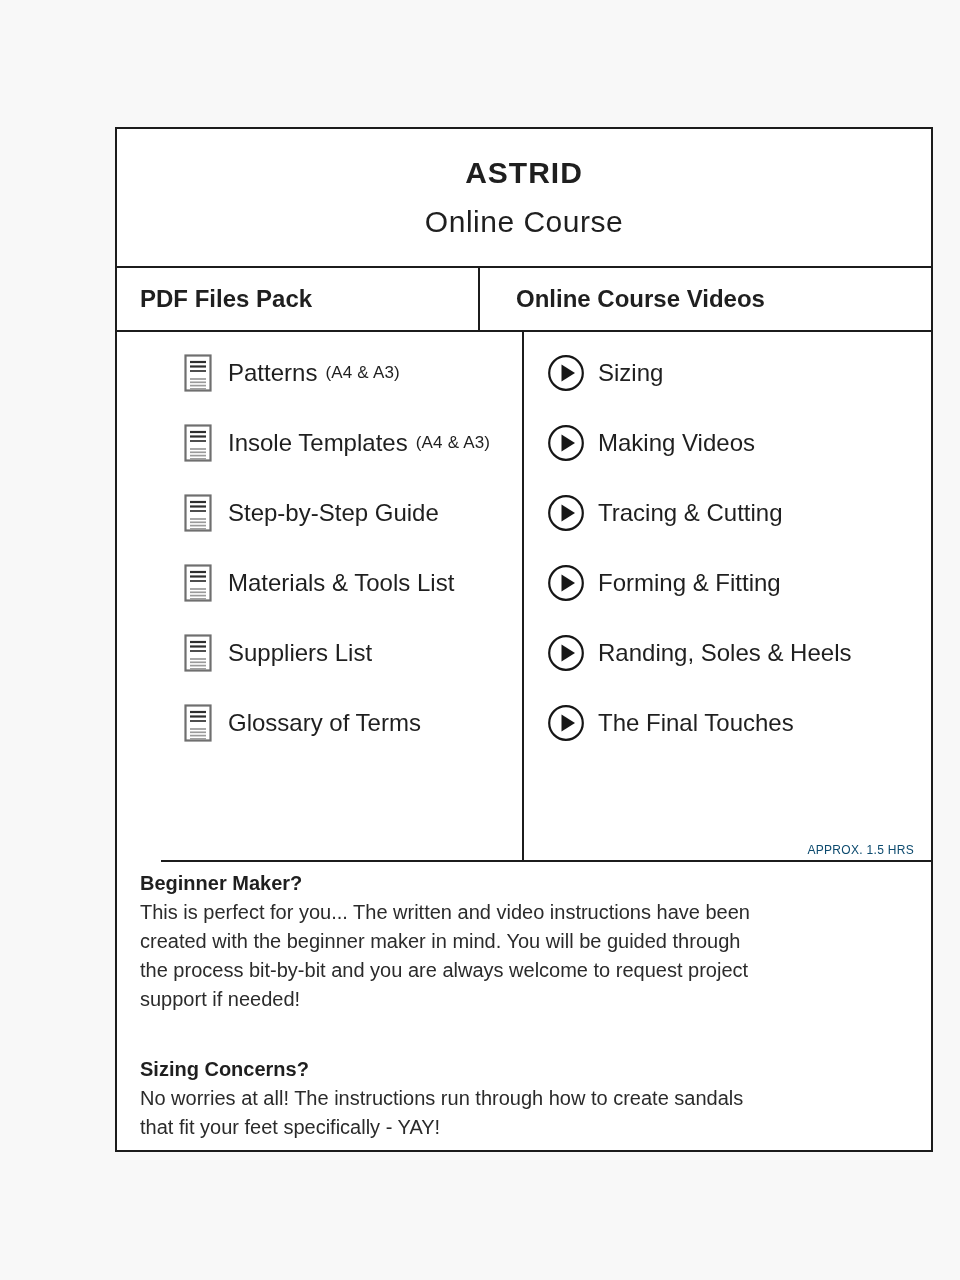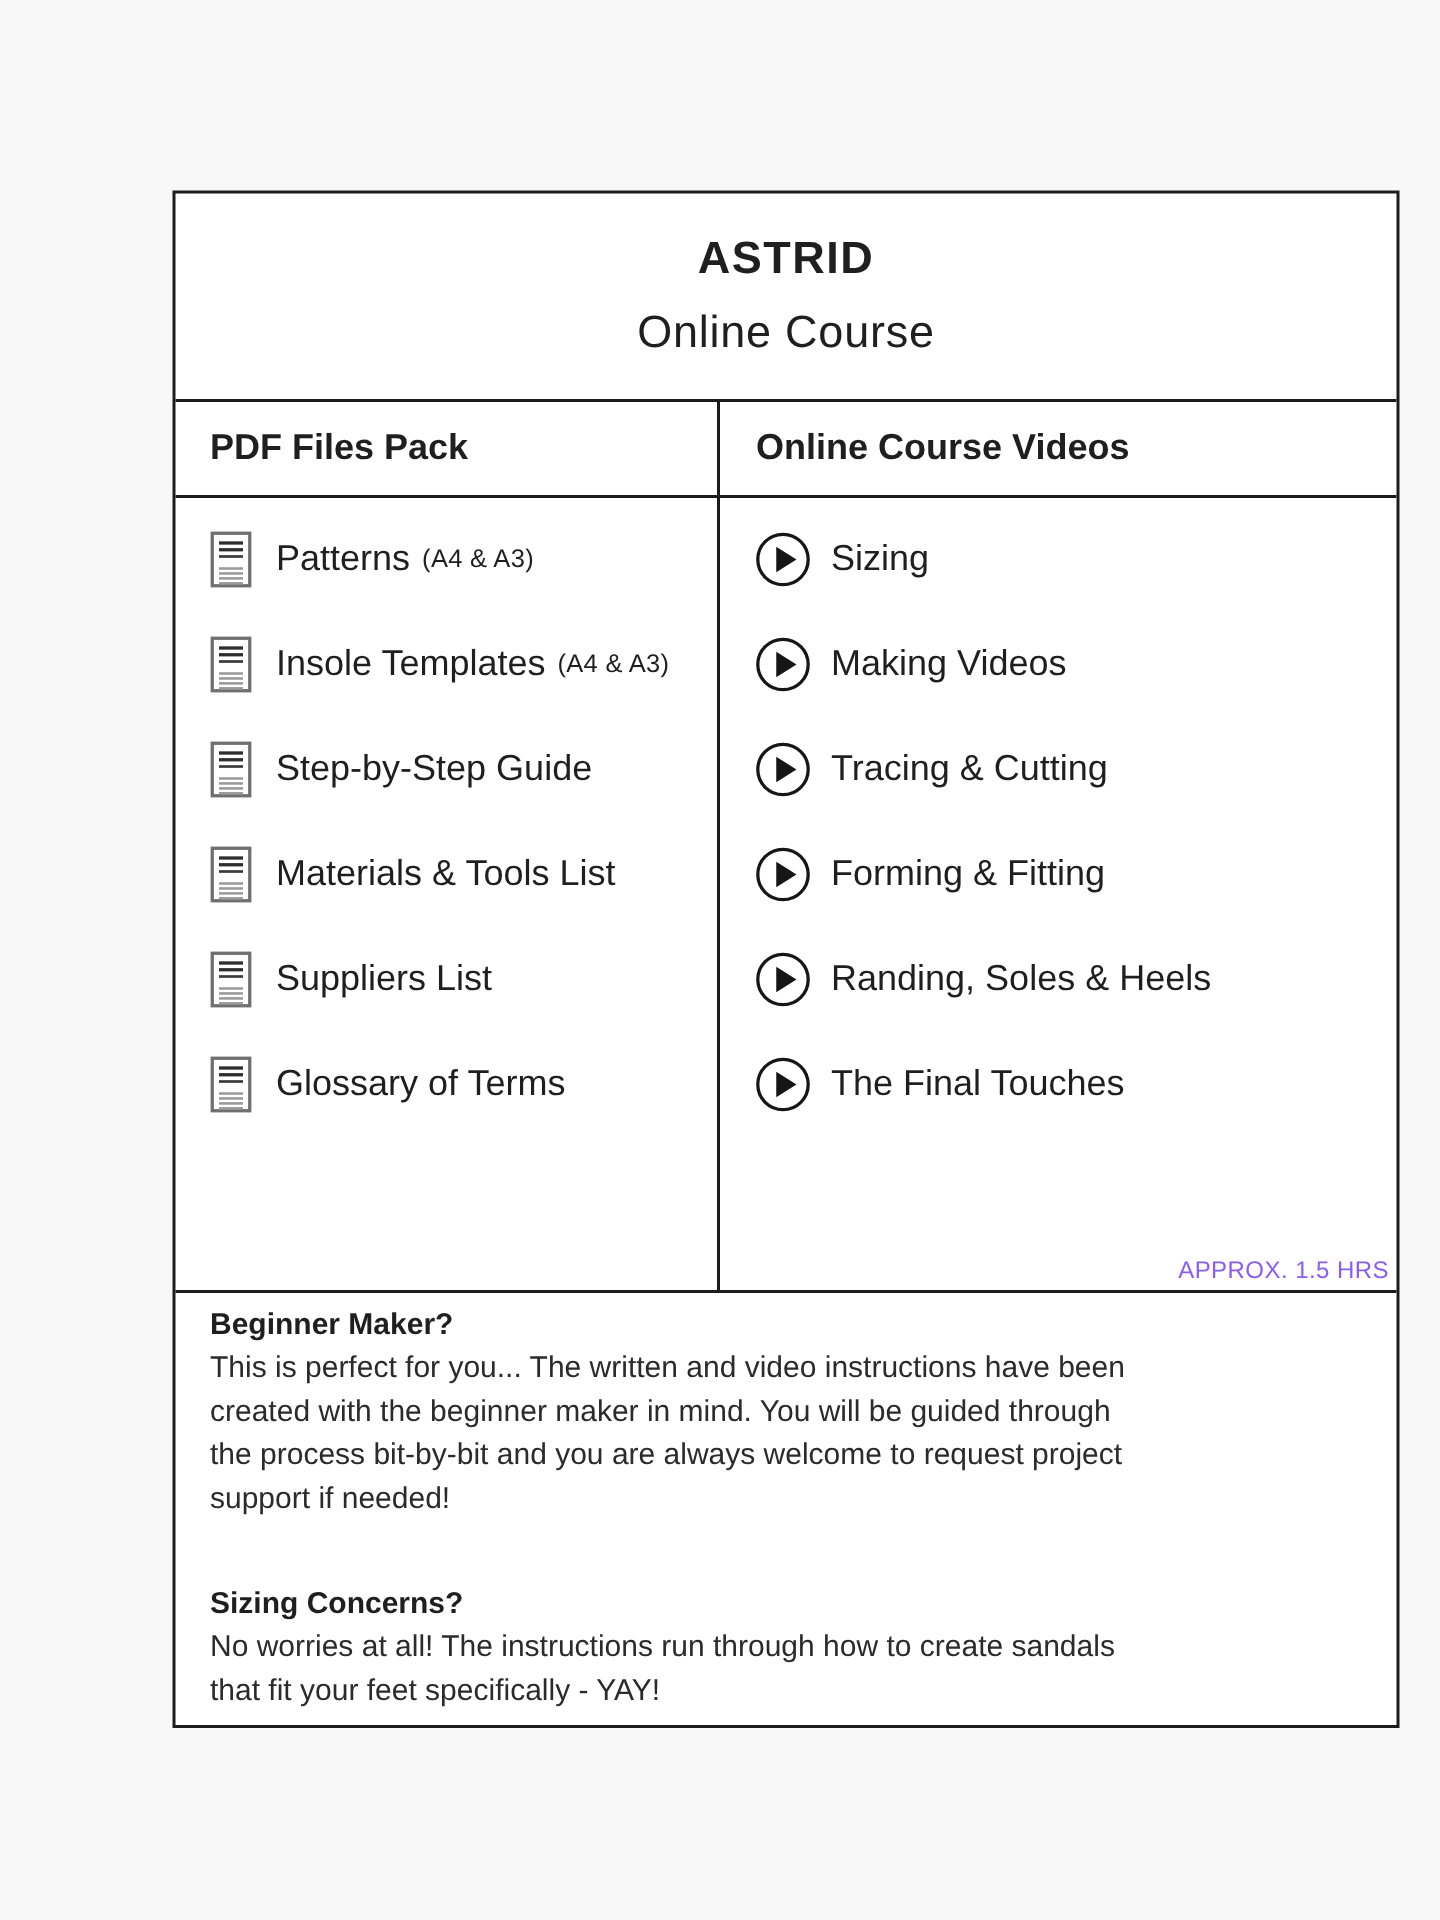--- a/index.html
+++ b/index.html
@@ -21,39 +21,39 @@
   
   .masthead {
     height: 139px; border-bottom: 2px solid #1c1c1c;
     display: flex; flex-direction: column; align-items: center; justify-content: center;
     gap: 15px;
   }
   .title { font-size: 30px; font-weight: bold; letter-spacing: 1px; }
   .subtitle { font-size: 30px; font-weight: 400; letter-spacing: 0.5px; }
 
   
-  .col-heads { display: flex; height: 64px; border-bottom: 2px solid #1c1c1c; }
+  .col-heads { display: flex; height: 64px; border-bottom: 2px solid #1c1c1c; gap: 12px; }
   .col-head { display: flex; align-items: center; font-weight: bold; font-size: 24px; }
   .col-head.left { width: 363px; border-right: 2px solid #1c1c1c; padding-left: 23px; }
   .col-head.right { flex: 1; padding-left: 24px; }
 
   
-  .col-body { display: flex; height: 530px; border-bottom: 2px solid #1c1c1c; }
+  .col-body { display: flex; height: 530px; border-bottom: 2px solid #1c1c1c; margin-left: 44px; }
   .col { padding-top: 6px; }
   .col.left { width: 363px; border-right: 2px solid #1c1c1c; }
   .col.right { flex: 1; position: relative; }
 
   .item { height: 70px; display: flex; align-items: center; padding-left: 23px; font-size: 24px; }
   .item .icon-doc  { margin-right: 16px; flex: none; }
   .item .icon-play { margin-right: 13px; flex: none; }
   .suffix { font-size: 17px; margin-left: 8px; letter-spacing: 0.2px; }
 
   .duration {
-    position: absolute; right: 5px; bottom: 3px;
-    font-size: 16px; letter-spacing: 0.3px; color: #8b5cf6;
+    position: absolute; right: 17px; bottom: 3px;
+    font-size: 12px; letter-spacing: 0.3px; color: #0c4a6e;
   }
 
   
   .info { flex: 1; padding: 6px 25px 0 23px; }
   .info-heading { font-size: 20px; font-weight: bold; line-height: 30px; }
   .info-body { font-size: 20px; line-height: 29px; white-space: pre-line; color: #2b2b2b; }
   .info-section.second { margin-top: 40px; }
 </style>
 </head>
 <body>

